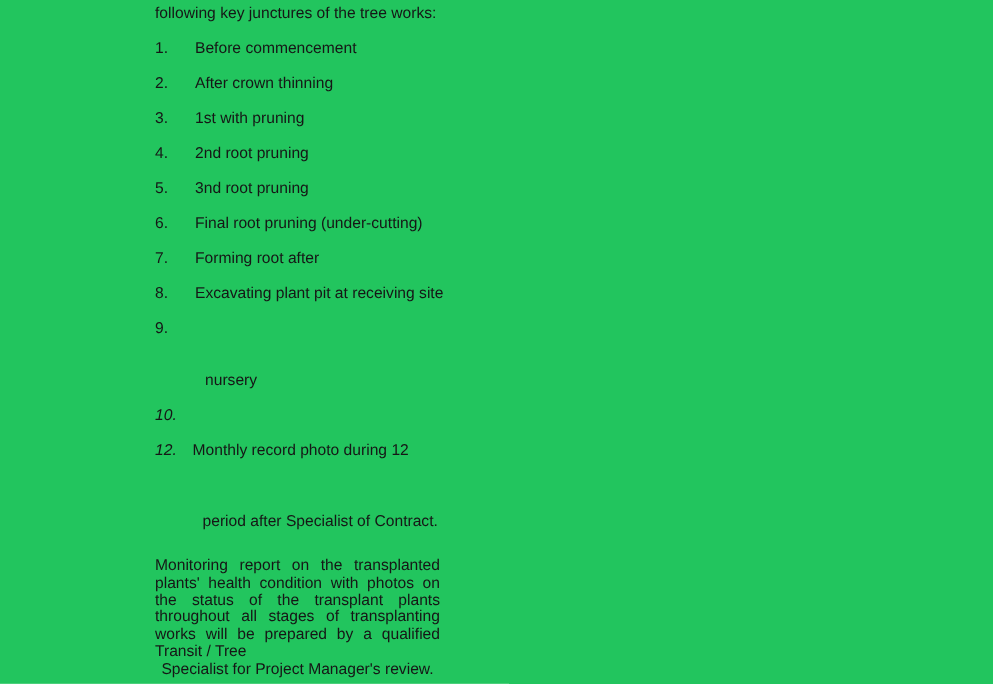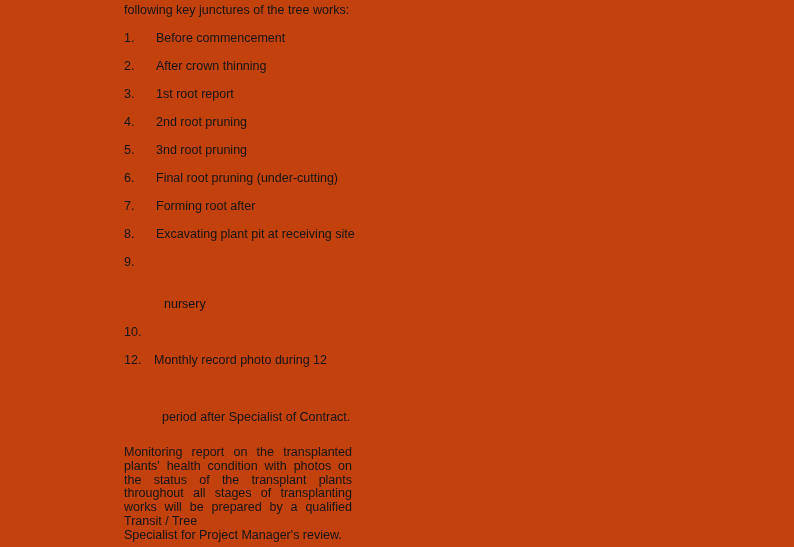--- a/index.html
+++ b/index.html
@@ -11,21 +11,21 @@
     height: 547px;
     background: #ffffff;
     font-family: "Liberation Sans", sans-serif;
     color: #1a1a1a;
     overflow: hidden;
   }
   .page {
     position: relative;
     width: 794px;
     height: 547px;
-    background: #c2410c;
+    background: #22c55e;
   }
   .content {
     position: absolute;
     left: 124px;
     top: 0px;
     width: 250px;
   }
   .intro-line {
     font-size: 12.5px;
     line-height: 16px;
@@ -60,32 +60,33 @@
   .list-item.wide .txt {
     width: 234px;
   }
   .list-item .txt .cont {
     display: block;
     padding-left: 8px;
     margin-top: 42px;
   }
   .list-item.deep .num {
     width: 30px;
+    font-style: italic;
   }
   .closing {
     margin-top: 21px;
     font-size: 12.5px;
     line-height: 13.8px;
     width: 228px;
     text-align: justify;
     color: #161616;
   }
   .closing span.last-line {
     display: block;
-    text-align: left;
+    text-align: center;
   }
 </style>
 </head>
 <body>
 
 <div class="page">
   <div class="content">
 
     <p class="intro-line">following key junctures of the tree works:</p>
 
@@ -96,21 +97,21 @@
         <span class="txt">Before commencement</span>
       </li>
 
       <li class="list-item">
         <span class="num">2.</span>
         <span class="txt">After crown thinning</span>
       </li>
 
       <li class="list-item">
         <span class="num">3.</span>
-        <span class="txt">1st root report</span>
+        <span class="txt">1st with pruning</span>
       </li>
 
       <li class="list-item">
         <span class="num">4.</span>
         <span class="txt">2nd root pruning</span>
       </li>
 
       <li class="list-item">
         <span class="num">5.</span>
         <span class="txt">3nd root pruning</span>

